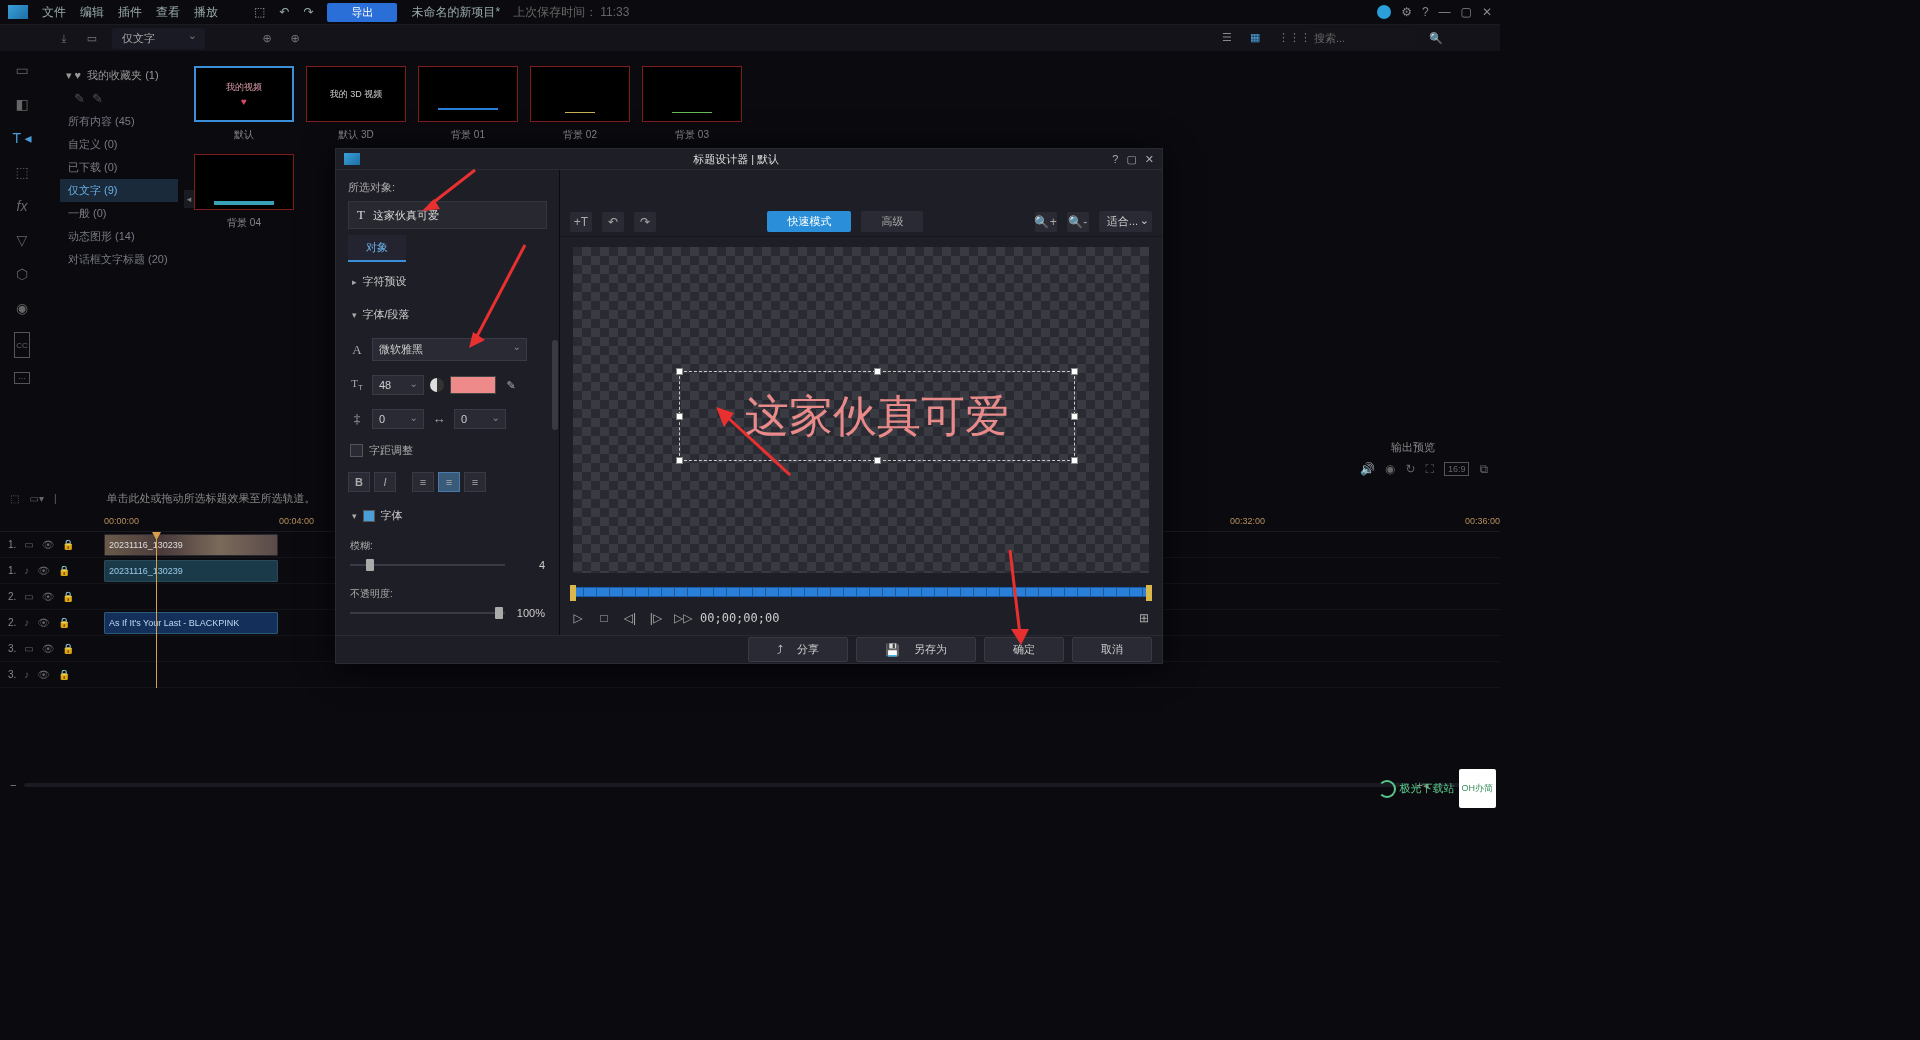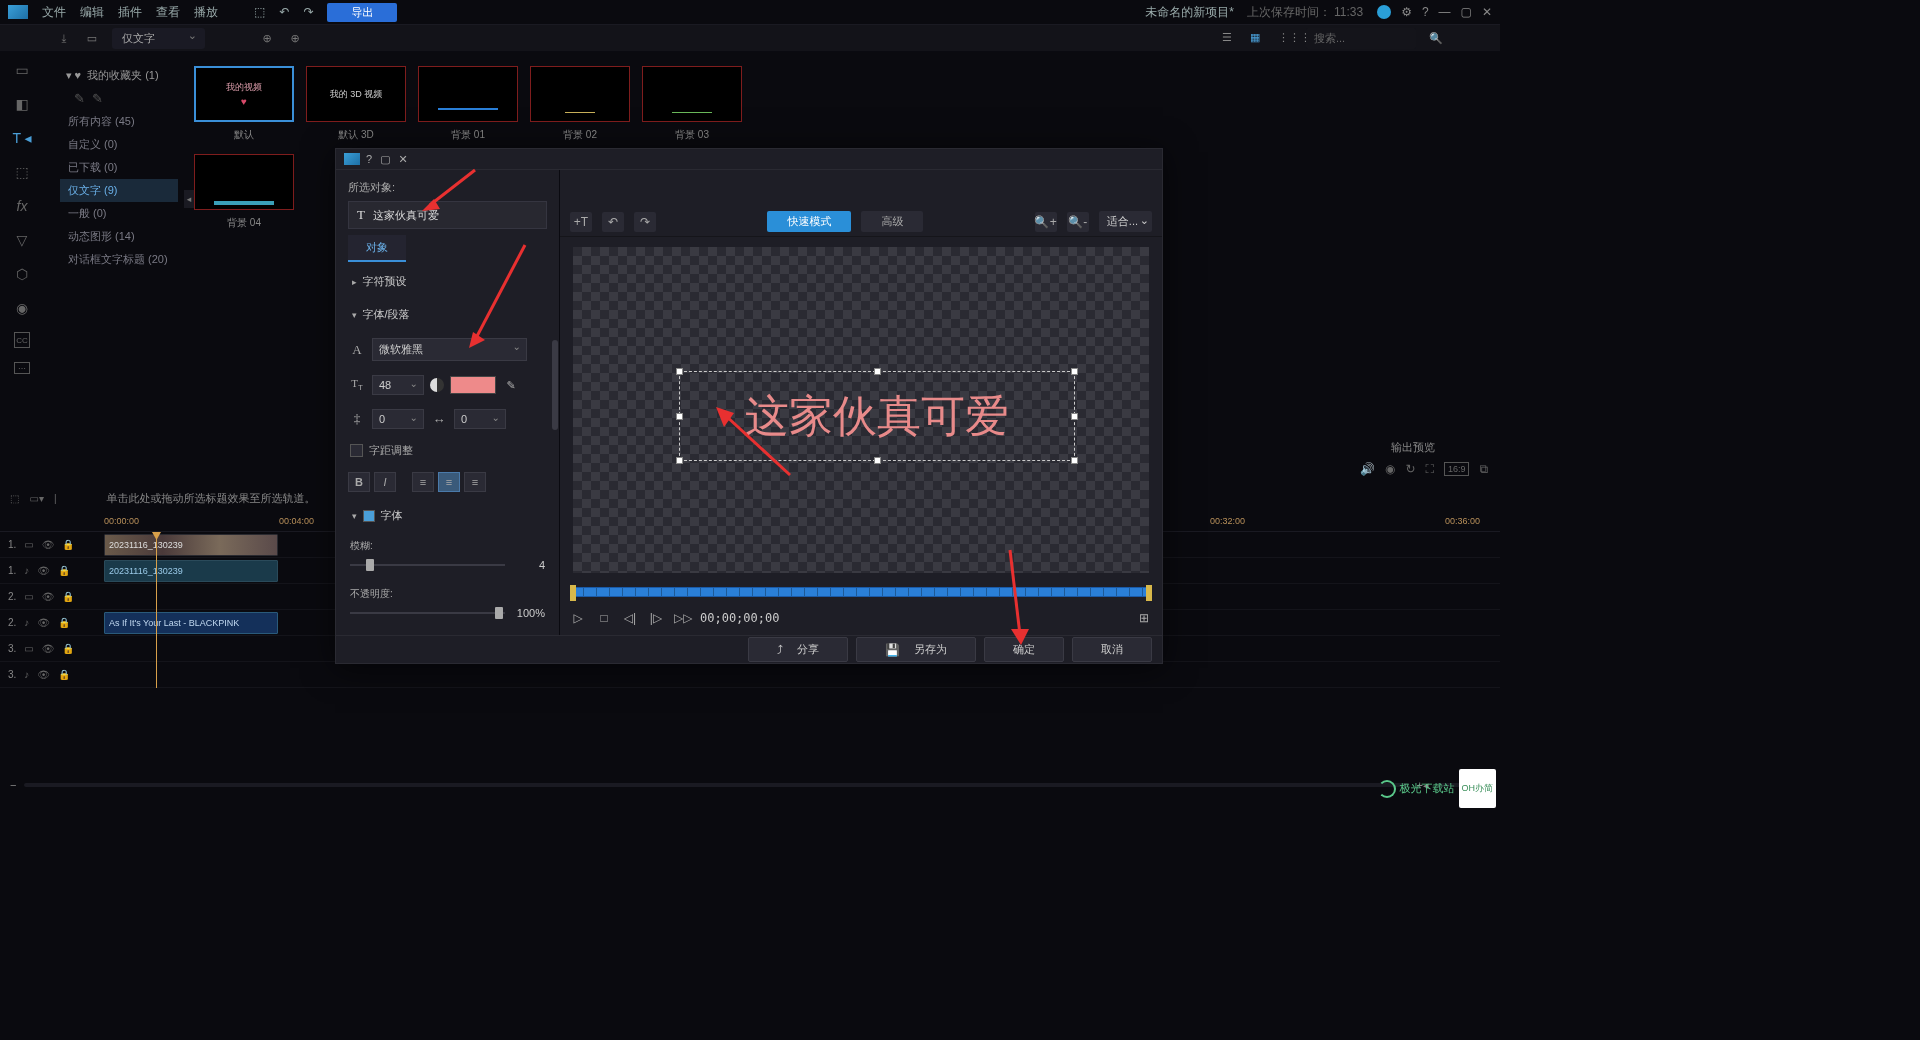--- a/index.html
+++ b/index.html
@@ -3,21 +3,21 @@
 <meta charset="utf-8">
 <style>
 * { margin: 0; padding: 0; box-sizing: border-box; font-family: "Microsoft YaHei", sans-serif; }
 body { background: #0a0a0f; color: #888; width: 1500px; height: 812px; overflow: hidden; font-size: 11px; position: relative; }
 
 
 .menubar { height: 24px; background: #0a0a0f; display: flex; align-items: center; padding: 0 8px; gap: 14px; }
 .menubar .logo { width: 20px; height: 14px; background: linear-gradient(135deg, #3a9fd8, #1d6fa5); display: inline-block; }
 .menubar span { color: #9aa; font-size: 12px; cursor: default; }
 .menubar .export-btn { background: #2a6ed8; color: #fff; padding: 2px 24px; border-radius: 2px; font-size: 11px; }
-.menubar .title-center { flex: 1; text-align: right; color: #888; font-size: 11px; }
+.menubar .title-center { flex: 1; text-align: left; color: #888; font-size: 11px; }
 .menubar .right-icons { display: flex; gap: 10px; align-items: center; }
 .menubar .right-icons span { color: #888; font-size: 12px; }
 .menubar .blue-circle { width: 14px; height: 14px; border-radius: 50%; background: #2a9fd8; display: inline-block; }
 
 
 .toolrow { height: 28px; background: #131319; display: flex; align-items: center; padding: 0 56px 0 56px; gap: 12px; border-top: 1px solid #1a1a22; border-bottom: 1px solid #0a0a10; }
 .toolrow .dropdown { background: #1a1a24; padding: 3px 50px 3px 10px; border-radius: 3px; color: #aaa; font-size: 11px; position: relative; }
 .toolrow .dropdown::after { content: "⌄"; position: absolute; right: 8px; top: 1px; color: #777; }
 .toolrow .spacer { flex: 1; }
 .toolrow .icon { width: 16px; height: 16px; color: #777; display: inline-flex; align-items: center; justify-content: center; }
@@ -208,21 +208,21 @@
   <div class="rail-icon">▭</div>
   <div class="rail-icon">◧</div>
   <div class="rail-icon active">T ◂</div>
   <div class="rail-icon">⬚</div>
   <div class="rail-icon">
       <i>fx</i>
     </div>
   <div class="rail-icon">▽</div>
   <div class="rail-icon">⬡</div>
   <div class="rail-icon">◉</div>
-  <div class="rail-icon" style="border:1px solid #555;width:16px;height:16px;font-size:8px">CC</div>
+  <div class="rail-icon" style="border:1px solid #555;width:16px;height:26px;font-size:8px">CC</div>
   <div class="rail-icon" style="border:1px solid #555;width:16px;height:12px;font-size:8px">⋯</div>
 </div>
 
 <div class="browser">
   <div class="browser-tree">
     <div class="tree-head">▾ ♥ <span>我的收藏夹 (1)</span></div>
     <div class="tree-icons">✎&nbsp;&nbsp;✎</div>
     <div class="tree-item">所有内容 (45)</div>
     <div class="tree-item">自定义 (0)</div>
     <div class="tree-item">已下载 (0)</div>
@@ -289,21 +289,21 @@
   <div class="time-toolbar">
     <span>⬚</span>
     <span>▭▾</span>
     <span>|</span>
     <span class="hint">单击此处或拖动所选标题效果至所选轨道。</span>
   </div>
   <div class="time-ruler">
     <span>00:00:00</span>
     <span>00:04:00</span>
     <span style="margin-left:auto;margin-right:60px">00:32:00</span>
-    <span style="margin-right:20px">00:36:00</span>
+    <span style="">00:36:00</span>
   </div>
   <div class="tracks" style="position:relative">
     <div class="playhead"></div>
     <div class="track">
       <div class="track-head">
           <span>1.</span>
           <span class="ticon">▭</span>
           <span class="ticon">👁</span>
           <span class="ticon">🔒</span>
         </div>
@@ -367,20 +367,21 @@
     <span>+</span>
     <span style="margin-left:auto">◂</span>
     <div class="sc-track" style="flex:0 0 40px"></div>
     <span>▸</span>
   </div>
 </div>
 
 <div class="modal">
   <div class="modal-title">
     <span class="mlogo"></span>
+    <span class="mtitle">标题设计器  |  默认</span>
     <div class="wicons">
       <span>?</span>
       <span>▢</span>
       <span>✕</span>
     </div>
   </div>
   <div class="modal-body">
 
     <div class="mod-left" style="position:relative">
       <div class="lbl">所选对象:</div>

